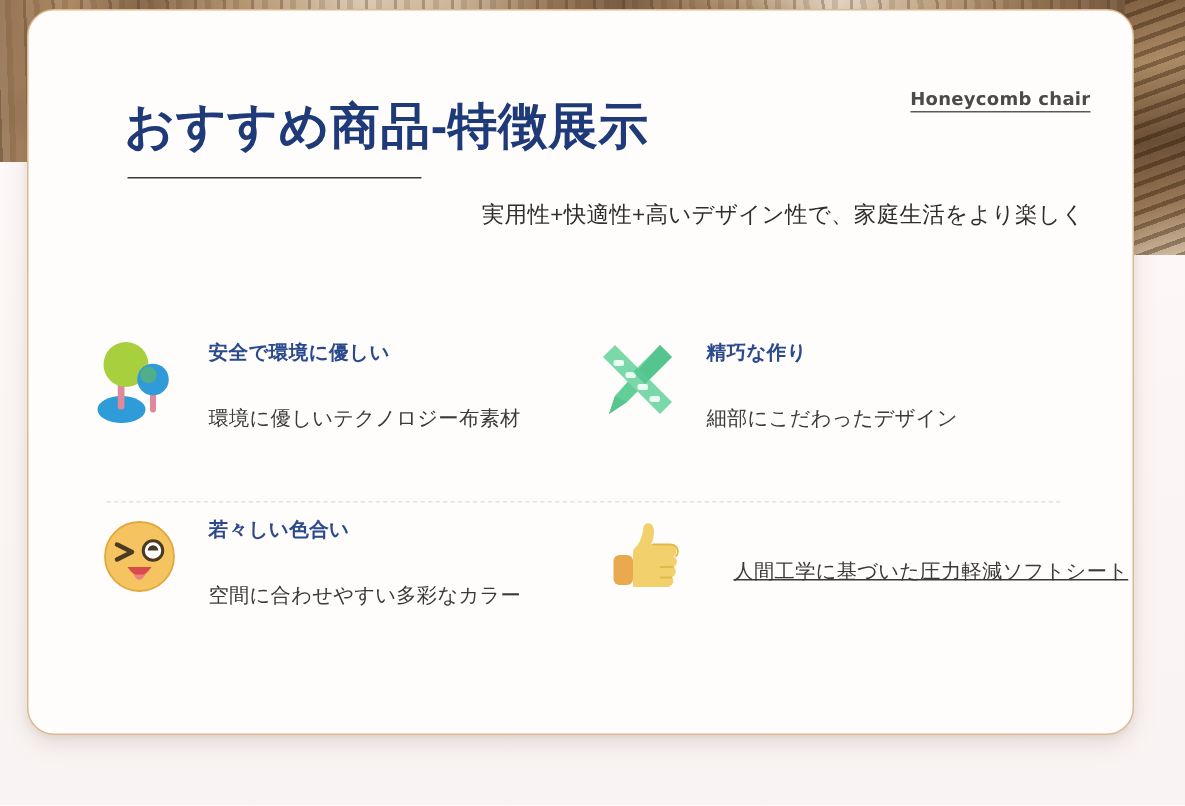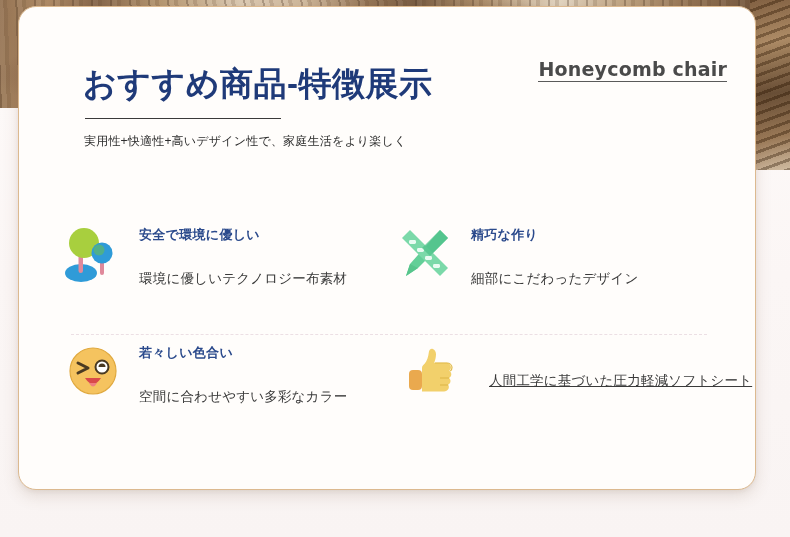--- a/index.html
+++ b/index.html
@@ -79,21 +79,21 @@
     box-shadow: 0 6px 16px rgba(120, 90, 60, .16), 0 2px 4px rgba(120,90,60,.08);
     box-sizing: border-box;
     overflow: hidden;
   }
 
   
   .brand-tag {
     position: absolute;
     right: 28px;
     top: 53px;
-    font-size: 19px;
+    font-size: 12px;
     font-weight: 700;
     color: #4a4a4a;
     letter-spacing: .2px;
     border-bottom: 1.6px solid #5a5a5a;
     padding-bottom: 2px;
     line-height: 1;
     font-family: "DejaVu Sans", "Liberation Sans", sans-serif;
   }
 
   
@@ -114,25 +114,26 @@
     white-space: nowrap;
   }
   .title-rule {
     width: 196px;
     height: 0;
     border-top: 1.6px solid #3a3a3a;
     margin: 14px 0 0 2px;
   }
   .subtitle {
     margin: 14px 0 0 1px;
-    font-size: 12px;
+    font-size: 15px;
     color: #2e2e2e;
     letter-spacing: .2px;
     line-height: 1.4;
     white-space: nowrap;
+    text-align: right;
   }
 
   
   .features {
     position: absolute;
     left: 42px;
     top: 206px;
     width: 660px;
     display: grid;
     grid-template-columns: 332px 328px;

